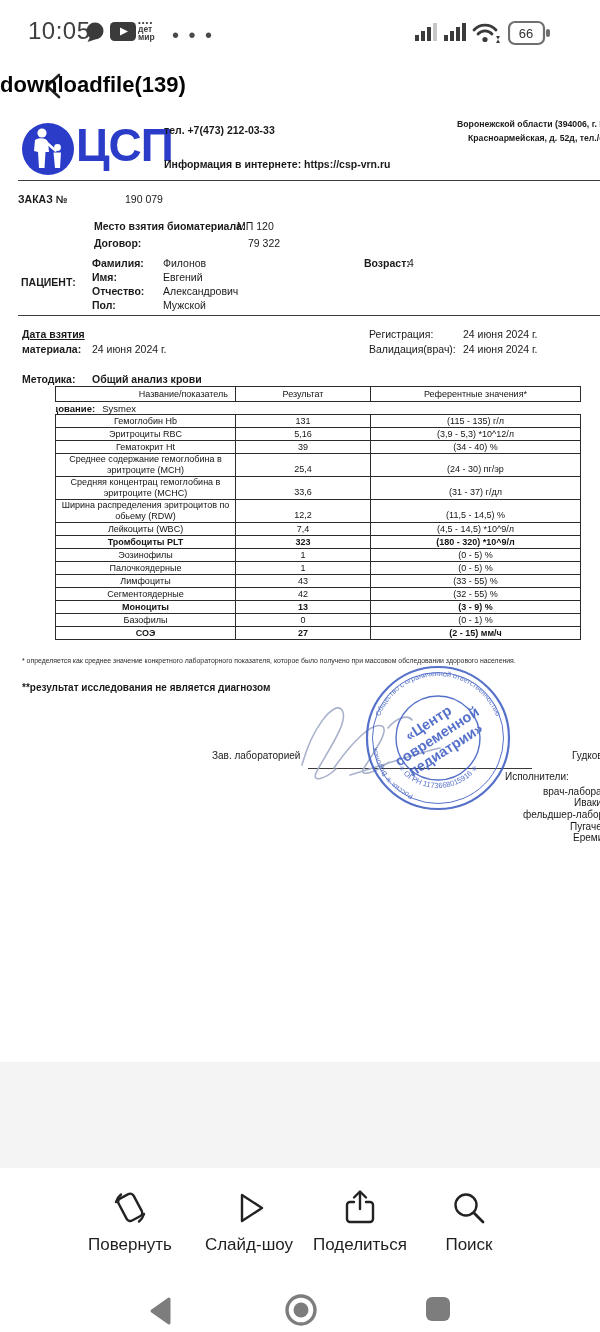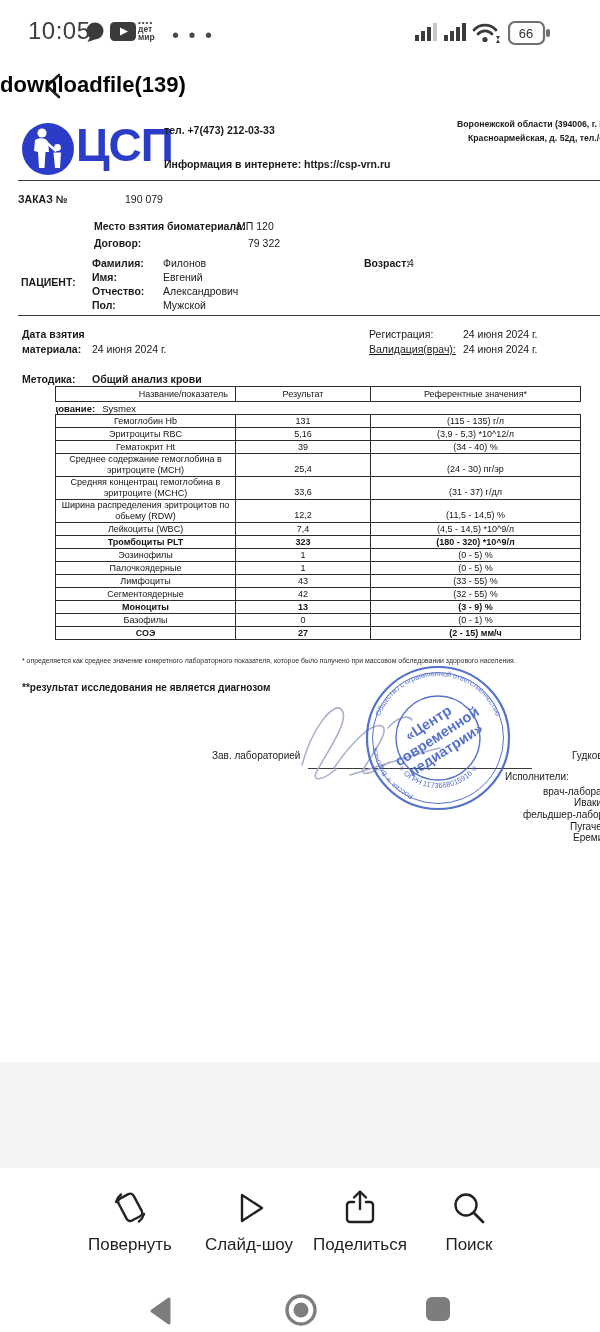--- a/index.html
+++ b/index.html
@@ -50,26 +50,26 @@
   .samp-val { position:absolute; left:237px; }
   #samp1l { top:108px; } #samp1v { top:108px; }
   #samp2l { top:125px; } #samp2v { top:125px;margin-left:11px; }
 
   #patient-label { position:absolute; left:21px; top:164px; }
   .pat-lbl { position:absolute; left:92px; }
   .pat-val { position:absolute; left:163px; }
   #age-label { position:absolute; left:364px; top:145px; }
   #age-value { position:absolute; left:408px; top:145px; }
 
-  #taken1 { position:absolute; left:22px; top:216px; }
+  #taken1 { position:absolute; left:22px; top:216px;text-decoration:underline; }
   #taken2 { position:absolute; left:22px; top:231px; }
   #taken-val { position:absolute; left:92px; top:231px; }
   #reg-lbl { position:absolute; left:369px; top:216px; }
   #reg-val { position:absolute; left:463px; top:216px; }
-  #val-lbl { position:absolute; left:369px; top:231px;text-decoration:underline; }
+  #val-lbl { position:absolute; left:369px; top:231px; }
   #val-val { position:absolute; left:463px; top:231px; }
   #method-lbl { position:absolute; left:22px; top:261px; }
   #method-val { position:absolute; left:92px; top:261px; }
 
   table.results { position:absolute; left:55px; top:274px; width:525px;
     border-collapse:collapse; table-layout:fixed; font-size:9px; color:#141414; }
   table.results th, table.results td { border:1px solid #2b2b2b; padding:0 3px; overflow:hidden; }
   table.results thead th { height:14px; font-weight:normal; }
   table.results thead th.h1 { text-align:right; padding-right:7px; }
   table.results thead th.h2, table.results thead th.h3 { text-align:center; }

